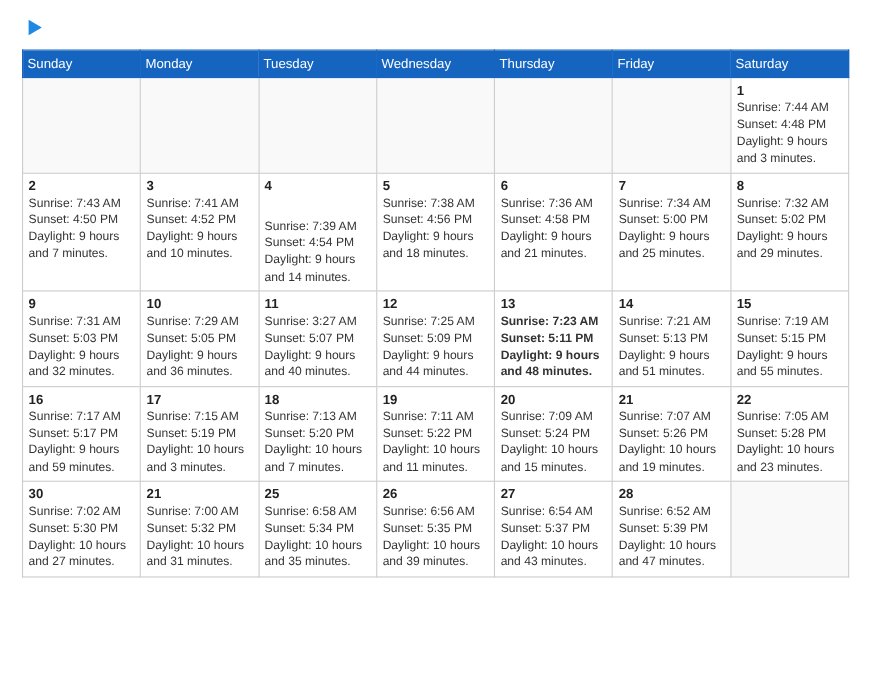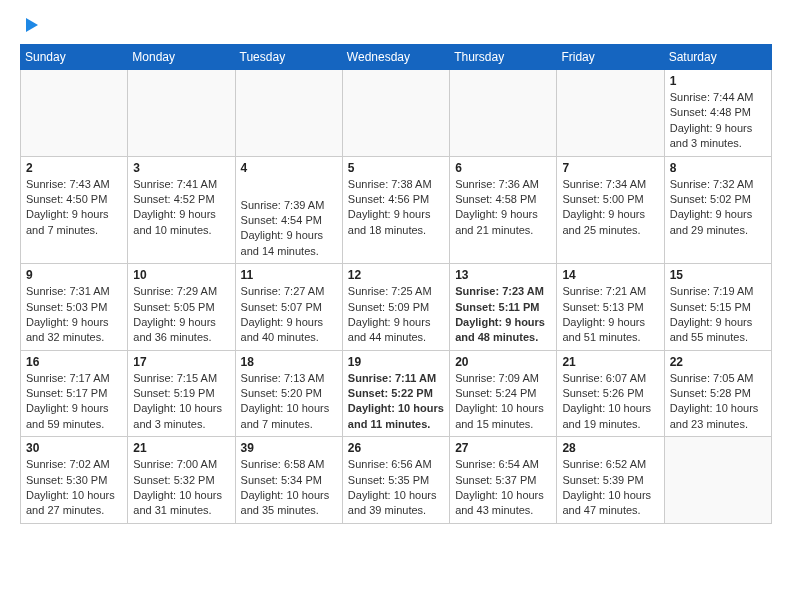--- a/index.html
+++ b/index.html
@@ -178,21 +178,21 @@
 Daylight: 9 hours and 32 minutes.</div>
           </td>
           <td>
             <span class="day-number">10</span>
             <div class="day-info" style="white-space: pre-line;">Sunrise: 7:29 AM
 Sunset: 5:05 PM
 Daylight: 9 hours and 36 minutes.</div>
           </td>
           <td>
             <span class="day-number">11</span>
-            <div class="day-info" style="white-space: pre-line;">Sunrise: 7:27 AM
+            <div class="day-info" style="white-space: pre-line;">Sunrise: 3:27 AM
 Sunset: 5:07 PM
 Daylight: 9 hours and 40 minutes.</div>
           </td>
           <td>
             <span class="day-number">12</span>
             <div class="day-info" style="white-space: pre-line;">Sunrise: 7:25 AM
 Sunset: 5:09 PM
 Daylight: 9 hours and 44 minutes.</div>
           </td>
           <td>
@@ -228,33 +228,33 @@
 Daylight: 10 hours and 3 minutes.</div>
           </td>
           <td>
             <span class="day-number">18</span>
             <div class="day-info" style="white-space: pre-line;">Sunrise: 7:13 AM
 Sunset: 5:20 PM
 Daylight: 10 hours and 7 minutes.</div>
           </td>
           <td>
             <span class="day-number">19</span>
-            <div class="day-info" style="white-space: pre-line; font-weight: bold;">Sunrise: 7:11 AM
+            <div class="day-info" style="white-space: pre-line;">Sunrise: 7:11 AM
 Sunset: 5:22 PM
 Daylight: 10 hours and 11 minutes.</div>
           </td>
           <td>
             <span class="day-number">20</span>
             <div class="day-info" style="white-space: pre-line;">Sunrise: 7:09 AM
 Sunset: 5:24 PM
 Daylight: 10 hours and 15 minutes.</div>
           </td>
           <td>
             <span class="day-number">21</span>
-            <div class="day-info" style="white-space: pre-line;">Sunrise: 6:07 AM
+            <div class="day-info" style="white-space: pre-line;">Sunrise: 7:07 AM
 Sunset: 5:26 PM
 Daylight: 10 hours and 19 minutes.</div>
           </td>
           <td>
             <span class="day-number">22</span>
             <div class="day-info" style="white-space: pre-line;">Sunrise: 7:05 AM
 Sunset: 5:28 PM
 Daylight: 10 hours and 23 minutes.</div>
           </td>
         </tr>
@@ -265,21 +265,21 @@
 Sunset: 5:30 PM
 Daylight: 10 hours and 27 minutes.</div>
           </td>
           <td>
             <span class="day-number">21</span>
             <div class="day-info" style="white-space: pre-line;">Sunrise: 7:00 AM
 Sunset: 5:32 PM
 Daylight: 10 hours and 31 minutes.</div>
           </td>
           <td>
-            <span class="day-number">39</span>
+            <span class="day-number">25</span>
             <div class="day-info" style="white-space: pre-line;">Sunrise: 6:58 AM
 Sunset: 5:34 PM
 Daylight: 10 hours and 35 minutes.</div>
           </td>
           <td>
             <span class="day-number">26</span>
             <div class="day-info" style="white-space: pre-line;">Sunrise: 6:56 AM
 Sunset: 5:35 PM
 Daylight: 10 hours and 39 minutes.</div>
           </td>

